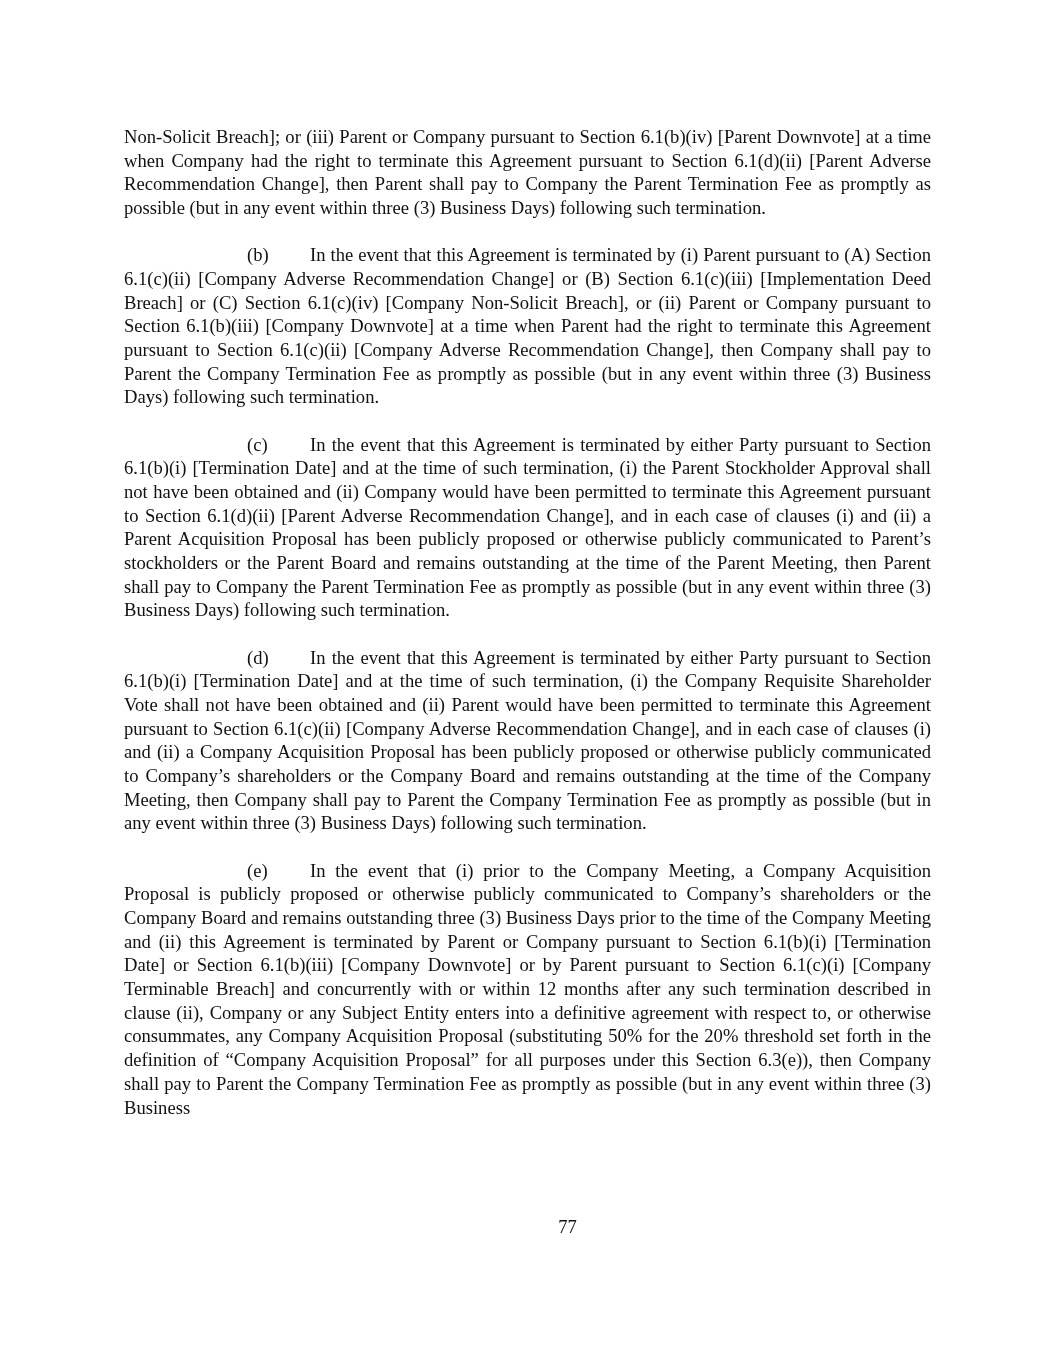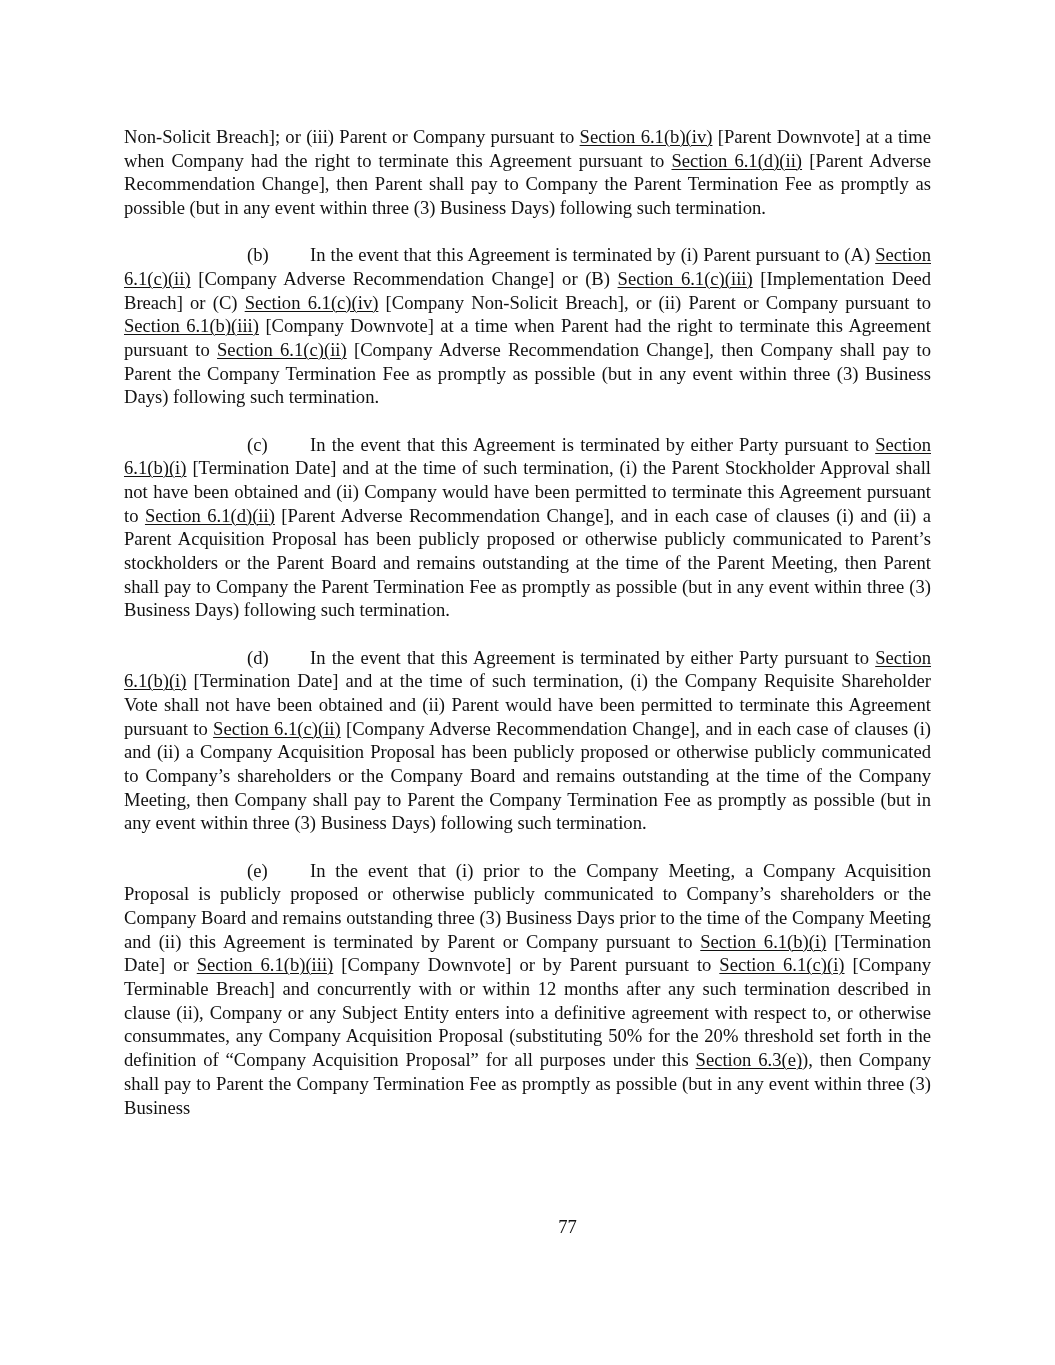--- a/index.html
+++ b/index.html
@@ -7,21 +7,21 @@
   .page {
     position: absolute; left: 124px; top: 125px; width: 807px;
     font-family: "Liberation Serif", "DejaVu Serif", serif;
     font-size: 18.6px; line-height: 23.7px; color: #111111;
   }
   .para { text-align: justify; margin: 0 0 23.4px 0; }
   .para.first { margin-bottom: 23.4px; }
   .indent { display: inline-block; width: 123px; }
   .label { display: inline-block; width: 63px; }
   .i { }
-  .u { text-decoration: underline; text-underline-offset: 2px; text-decoration-thickness: 1px; }
+  .u { text-underline-offset: 2px; text-decoration-thickness: 1px; }
   .page-number {
     position: absolute; left: 0; width: 1055px; top: 1216px; text-align: center;
     font-family: "Liberation Serif", "DejaVu Serif", serif; font-size: 18.6px; color: #111111; margin-left: 40px;
   }
 </style>
 </head>
 <body>
 
 <div class="page">
   <p class="para first"><span class="i">Non-Solicit Breach]</span><span>; or (iii) Parent or Company pursuant to </span><span class="u">Section 6.1(b)(iv)</span><span> [</span><span class="i">Parent Downvote</span><span>] at a time when Company had the right to terminate this Agreement pursuant to </span><span class="u">Section 6.1(d)(ii)</span><span> [</span><span class="i">Parent Adverse Recommendation Change</span><span>], then Parent shall pay to Company the Parent Termination Fee as promptly as possible (but in any event within three (3) Business Days) following such termination.</span></p>

